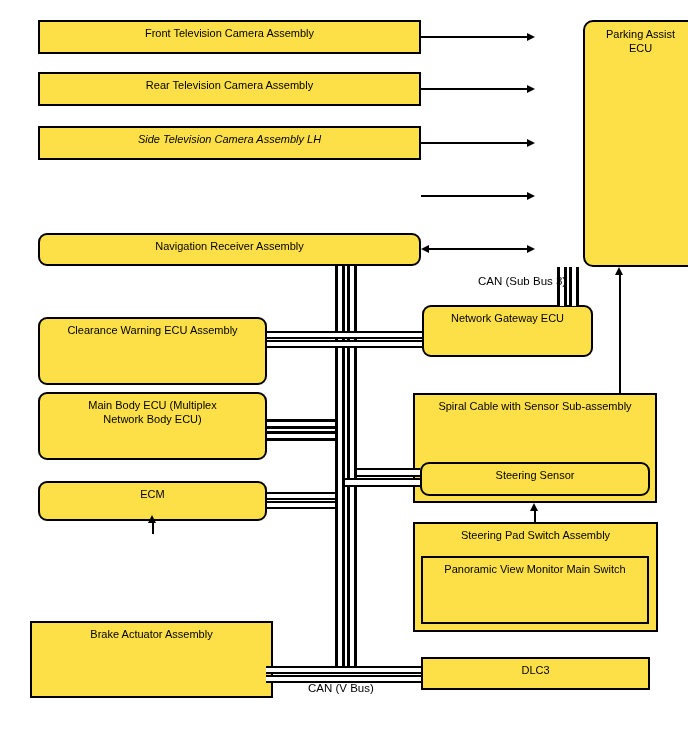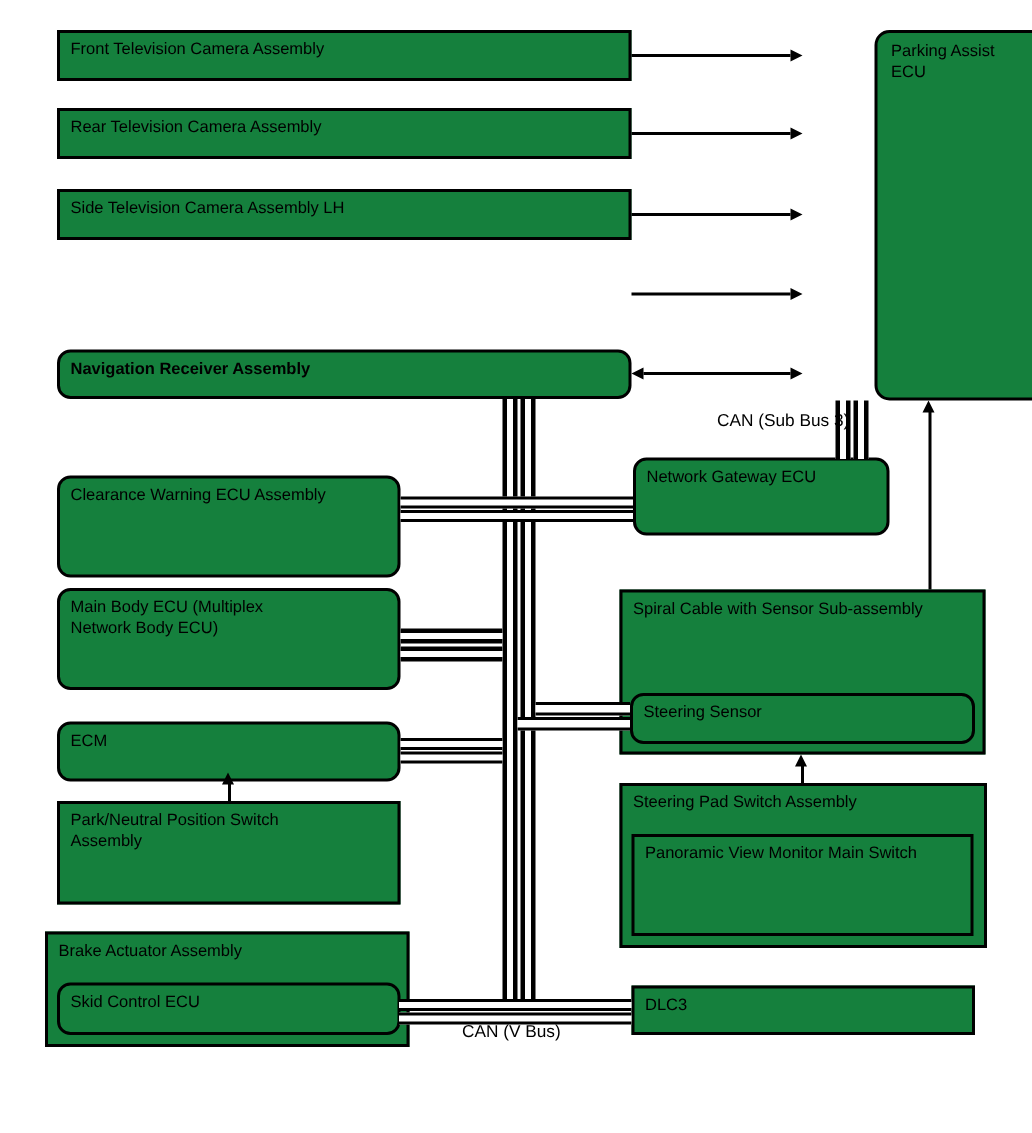--- a/index.html
+++ b/index.html
@@ -1,19 +1,19 @@
 <!DOCTYPE html>
 <html><head>
 <meta charset="utf-8">
 <style>
   html,body{margin:0;padding:0;background:#fff;}
   #canvas{position:relative;width:688px;height:755px;background:#fff;overflow:hidden;
           font-family:"Liberation Sans", sans-serif;color:#000;}
-  .node{position:absolute;box-sizing:border-box;border:2px solid #000;background:#15803d;
-        padding:5px 7px;}
+  .node{position:absolute;box-sizing:border-box;border:2px solid #000;background:#fde047;
+        padding:5px 7px;text-align:center;}
   .rounded{border-radius:9px;}
   .big-rounded{border-radius:10px;padding:6px 9px;margin-left:48px;}
   .label{display:block;font-size:11px;line-height:13.5px;white-space:pre-line;}
   .buslabel{position:absolute;font-size:11.5px;line-height:13px;white-space:nowrap;}
   
   .vbus{position:absolute;box-sizing:border-box;width:10px;background:#fff;
         border-left:3px solid #000;border-right:3px solid #000;}
   .hbus{position:absolute;box-sizing:border-box;background:#fff;}
   .h-thin{height:8px;border-top:2px solid #000;border-bottom:2px solid #000;}
   .h-mid{height:10px;border-top:3px solid #000;border-bottom:3px solid #000;}
@@ -40,42 +40,35 @@
   <div class="node" style="left:413px;top:522px;width:245px;height:110px;">
     <span class="label">Steering Pad Switch Assembly</span>
   </div>
 
   <div class="node" style="left:38px;top:20px;width:383px;height:34px;">
     <span class="label">Front Television Camera Assembly</span>
   </div>
   <div class="node" style="left:38px;top:72px;width:383px;height:34px;">
     <span class="label">Rear Television Camera Assembly</span>
   </div>
-  <div class="node" style="left:38px;top:126px;width:383px;height:34px;">
+  <div class="node" style="left:38px;top:126px;width:383px;height:34px;font-style:italic;">
     <span class="label">Side Television Camera Assembly LH</span>
   </div>
-  <div class="node rounded" style="left:38px;top:233px;width:383px;height:33px;font-weight:bold;">
+  <div class="node rounded" style="left:38px;top:233px;width:383px;height:33px;">
     <span class="label">Navigation Receiver Assembly</span>
   </div>
   <div class="node rounded" style="left:38px;top:305px;width:229px;height:68px;margin-top:12px;">
     <span class="label">Clearance Warning ECU Assembly</span>
   </div>
   <div class="node rounded" style="left:38px;top:392px;width:229px;height:68px;">
     <span class="label">Main Body ECU (Multiplex
 Network Body ECU)</span>
   </div>
   <div class="node rounded" style="left:38px;top:481px;width:229px;height:40px;">
     <span class="label">ECM</span>
-  </div>
-  <div class="node" style="left:38px;top:534px;width:229px;height:69px;">
-    <span class="label">Park/Neutral Position Switch
-Assembly</span>
-  </div>
-  <div class="node rounded" style="left:38px;top:655px;width:229px;height:35px;">
-    <span class="label">Skid Control ECU</span>
   </div>
 
   <div class="node big-rounded" style="left:535px;top:20px;width:115px;height:247px;">
     <span class="label">Parking Assist
 ECU</span>
   </div>
   <div class="node rounded" style="left:422px;top:305px;width:171px;height:52px;">
     <span class="label">Network Gateway ECU</span>
   </div>
   <div class="node rounded" style="left:420px;top:462px;width:230px;height:34px;">

